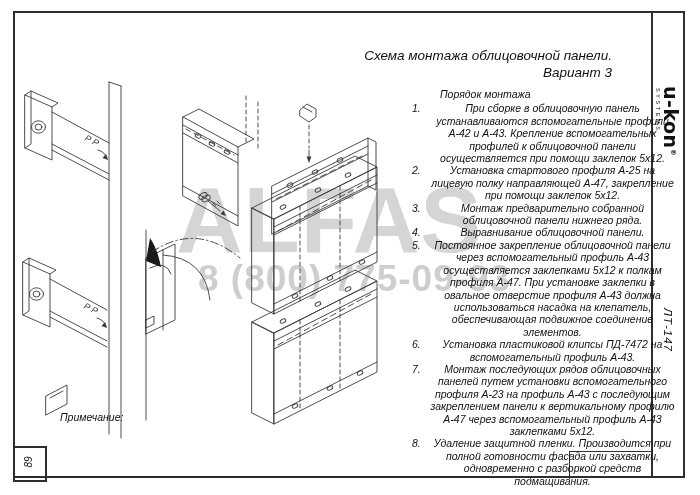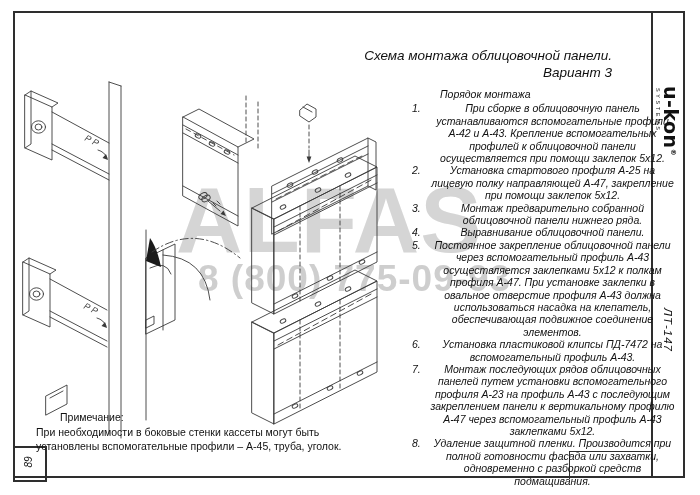--- a/index.html
+++ b/index.html
@@ -23,21 +23,21 @@
          font-style:italic;font-size:13.5px;line-height:17px;z-index:5;}
   
   .steps{position:absolute;left:378px;top:88px;width:266px;font-style:italic;
          font-size:10.5px;line-height:12.4px;z-index:5;margin-left:34px;}
   .steps-heading{margin-left:28px;margin-bottom:2px;}
   .steps ol{list-style:none;margin:0;padding:0;}
   .steps li{display:flex;align-items:flex-start;}
   .steps .num{flex:0 0 17px;}
   .steps .txt{flex:1;max-width:247px;text-align:center;}
   
-  .note{position:absolute;left:36px;top:410px;width:334px;
+  .note{position:absolute;left:36px;top:410px;width:334px;font-style:italic;
         font-size:10.5px;line-height:14.5px;z-index:5;}
   .note-heading{margin-left:24px;}
   
   .logo{position:absolute;left:668px;top:138px;width:104px;height:34px;
         transform:translate(-50%,-50%) rotate(90deg);z-index:5;
         display:flex;flex-direction:column;align-items:flex-start;justify-content:center;}
   .logo-brand{font-weight:bold;font-size:19px;line-height:17px;letter-spacing:.5px;
               font-family:"DejaVu Sans",sans-serif;}
   .logo-reg{font-size:7px;vertical-align:super;}
   .logo-sub{font-size:5.5px;letter-spacing:2.6px;margin-left:2px;}
@@ -233,21 +233,20 @@
       </li>
       <li>
         <span class="num">8.</span>
         <span class="txt">Удаление защитной пленки. Производится при полной готовности фасада или захватки, одновременно с разборкой средств подмащивания.</span>
       </li>
     </ol>
   </div>
 
   <div class="note">
     <div class="note-heading">Примечание:</div>
-    <div class="note-body">При необходимости в боковые стенки кассеты могут быть установлены вспомогательные профили – А-45, труба, уголок.</div>
   </div>
 
   <div class="frame"></div>
   <div class="vdiv"></div>
   <div class="pagebox"></div>
   <div class="stampbox"></div>
 
   <div class="logo">
     <div class="logo-brand">
       <span>u-kon</span><span class="logo-reg">®</span>

